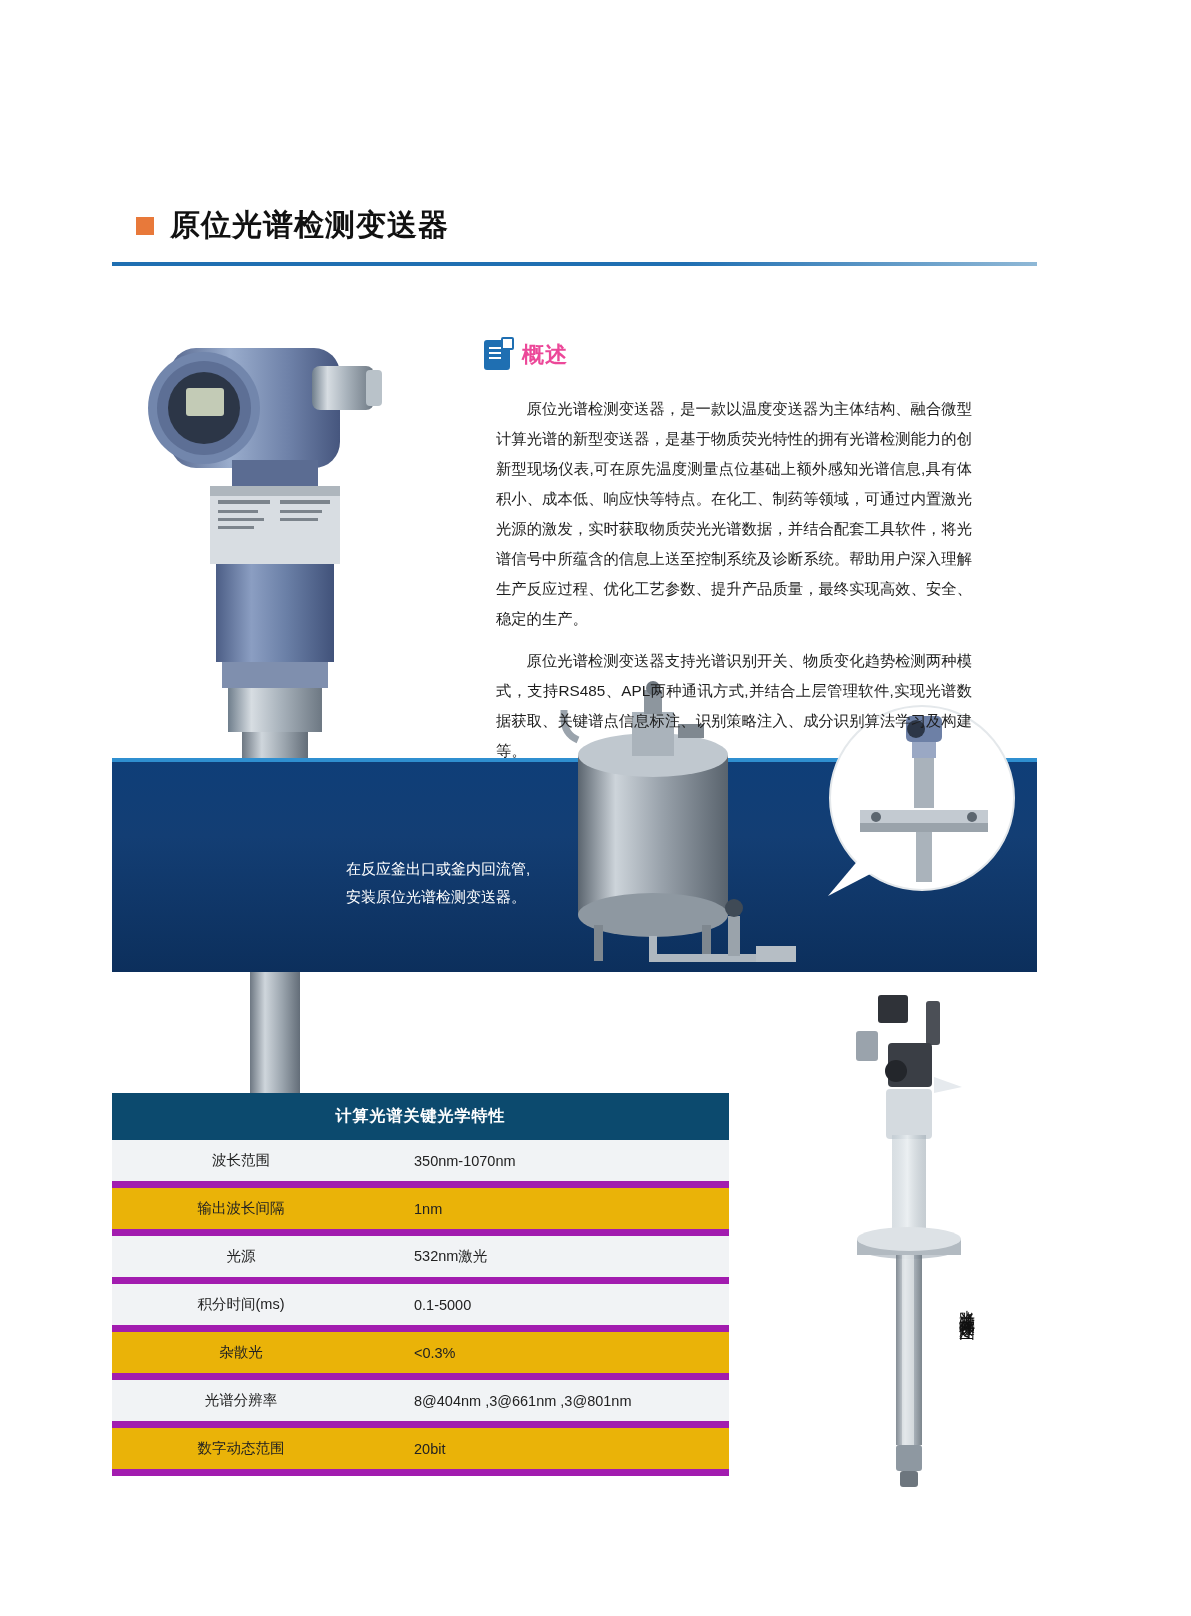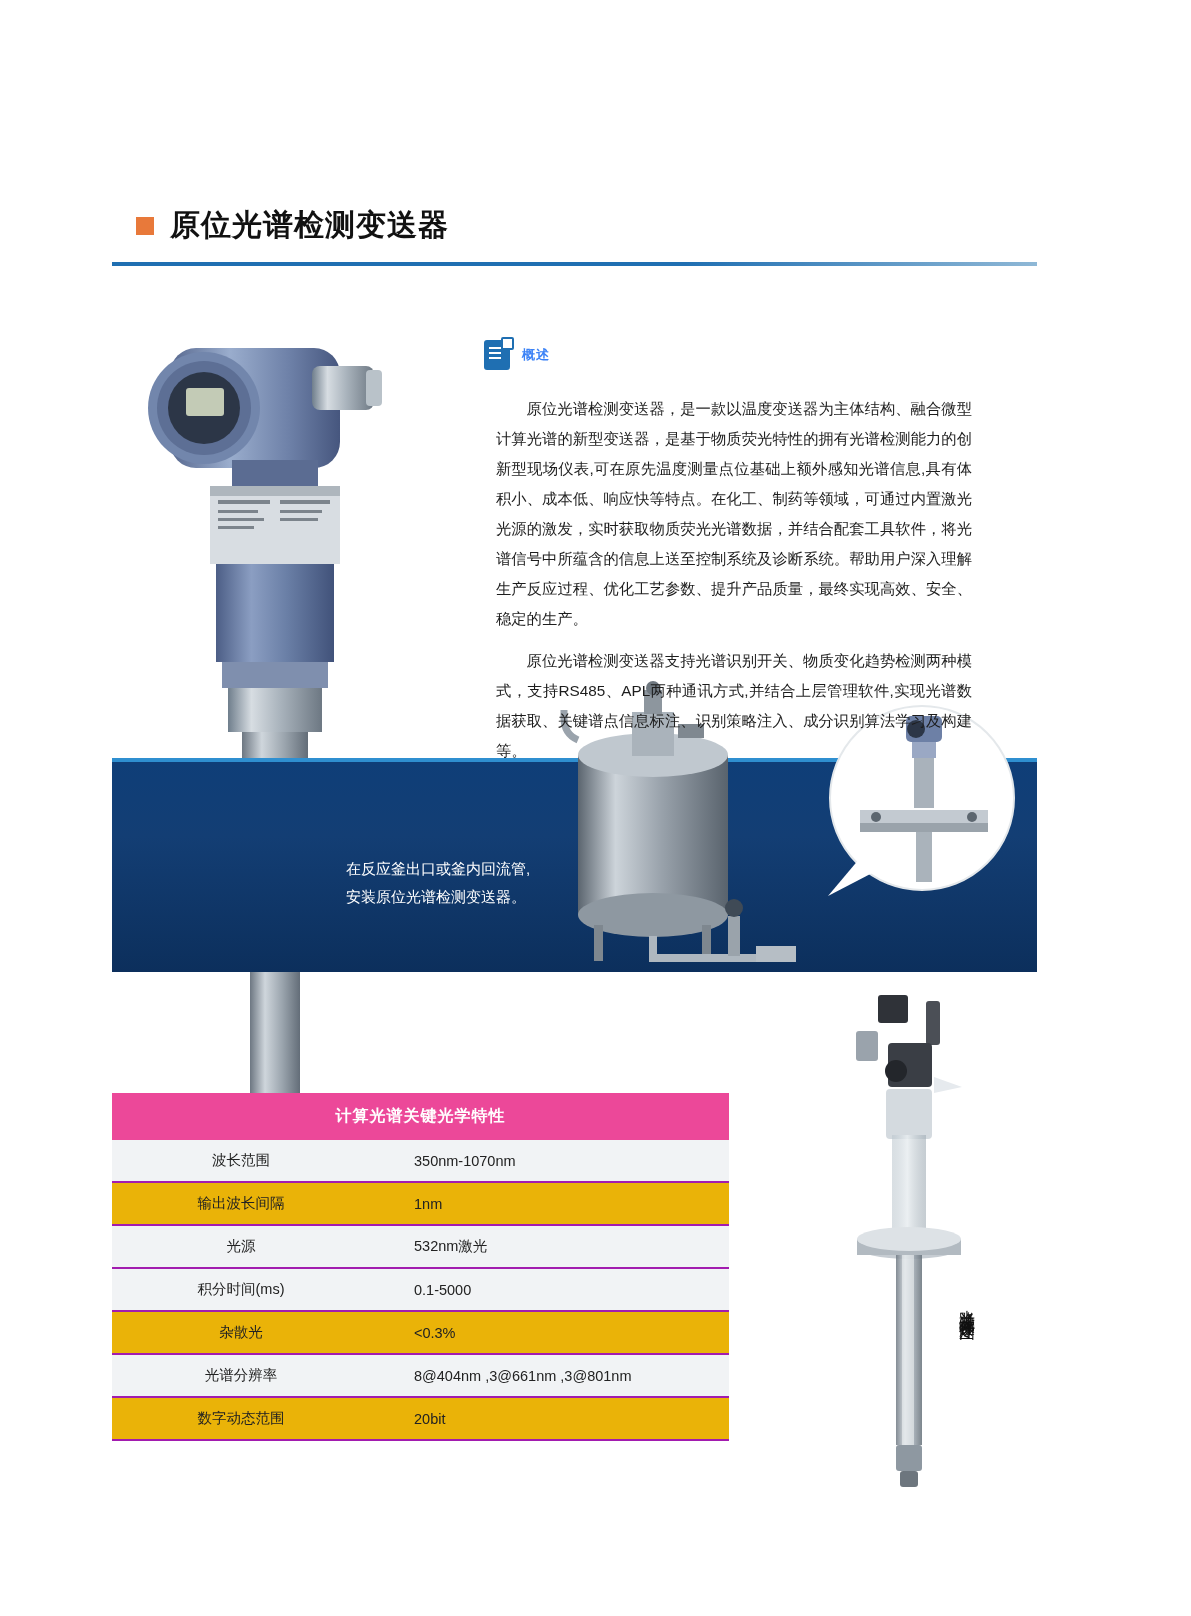--- a/index.html
+++ b/index.html
@@ -19,40 +19,40 @@
   .title-rule{position:absolute;left:0;top:57px;width:925px;height:4px;
     background:linear-gradient(to right,#1f6fb2 0%,#1f6fb2 62%,#8fb8d6 100%);}
 
   
   .ov-head{position:absolute;left:484px;top:340px;display:flex;align-items:center;}
   .ov-icon{width:26px;height:30px;background:#1f6fb2;border-radius:3px;position:relative;margin-right:12px;}
   .ov-icon:before{content:"";position:absolute;left:5px;top:7px;width:12px;height:2px;background:#fff;
      box-shadow:0 5px 0 #fff,0 10px 0 #fff;}
   .ov-icon:after{content:"";position:absolute;right:-4px;top:-3px;width:9px;height:9px;background:#fff;
      border:2px solid #1f6fb2;border-radius:2px;}
-  .ov-title{font-size:13px;font-weight:bold;color:#3b82f6;letter-spacing:1px;}
+  .ov-title{font-size:22px;font-weight:bold;color:#ec4899;letter-spacing:1px;}
 
   .ov-body{position:absolute;left:484px;top:382px;width:500px;font-size:15.3px;line-height:30px;color:#1d1d1d;}
   .ov-body p{margin:12px;text-indent:2em;text-align:justify;}
 
   
   .hero{position:absolute;left:112px;top:300px;width:380px;height:1000px;}
 
   
   .blue-band{position:absolute;left:112px;top:762px;width:925px;height:210px;
      background:linear-gradient(180deg,#0f3e78 0%,#133e74 35%,#0c2f5c 100%);}
   .blue-band-top{position:absolute;left:112px;top:758px;width:925px;height:5px;background:#2f8fd0;}
 
   
   .reactor-note{position:absolute;left:346px;top:855px;font-size:15px;line-height:28px;color:#ffffff;}
 
   
   .tbl{position:absolute;left:112px;top:1093px;width:617px;border-collapse:collapse;font-size:14.5px;}
-  .tbl th{background:#ec4899;color:#fff;font-size:16px;font-weight:bold;padding:13px 0;letter-spacing:1px;text-align:center;}
-  .tbl td{padding:11px 0;border-bottom:2px solid #a21caf;}
+  .tbl th{background:#0c4a6e;color:#fff;font-size:16px;font-weight:bold;padding:13px 0;letter-spacing:1px;text-align:center;}
+  .tbl td{padding:11px 0;border-bottom:7px solid #a21caf;}
   .tbl td.k{width:258px;text-align:center;color:#222;}
   .tbl td.v{padding-left:44px;color:#222;}
   .tbl tr.odd td{background:#f1f3f5;}
   .tbl tr.even td{background:#eab308;}
 
   
   .explode-cap{position:absolute;left:955px;top:1297px;width:24px;font-size:16px;line-height:23px;
      color:#111;writing-mode:vertical-rl;letter-spacing:2px;}
 
   .explode{position:absolute;left:830px;top:985px;width:180px;height:530px;}

